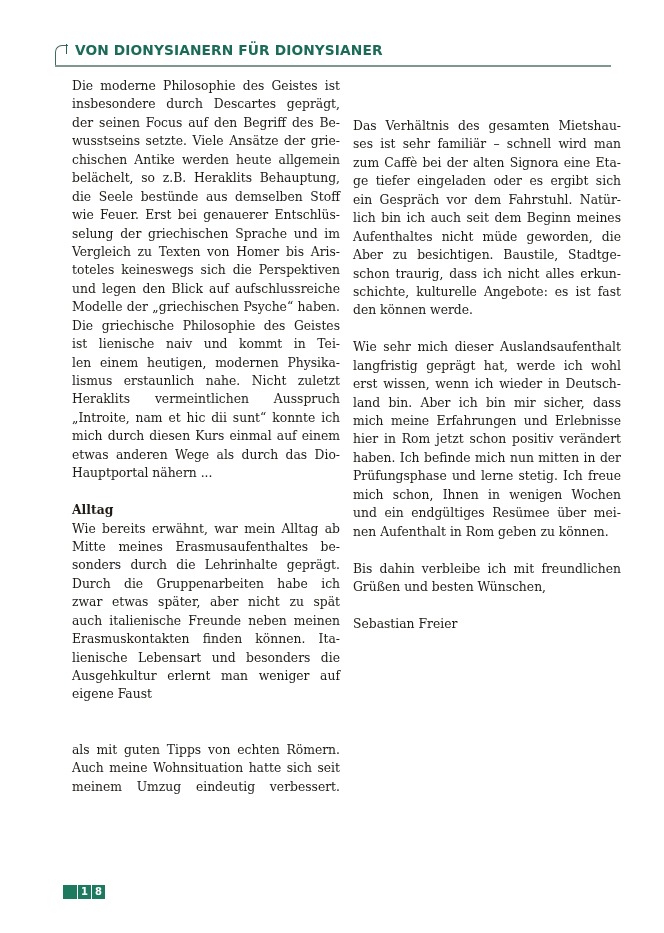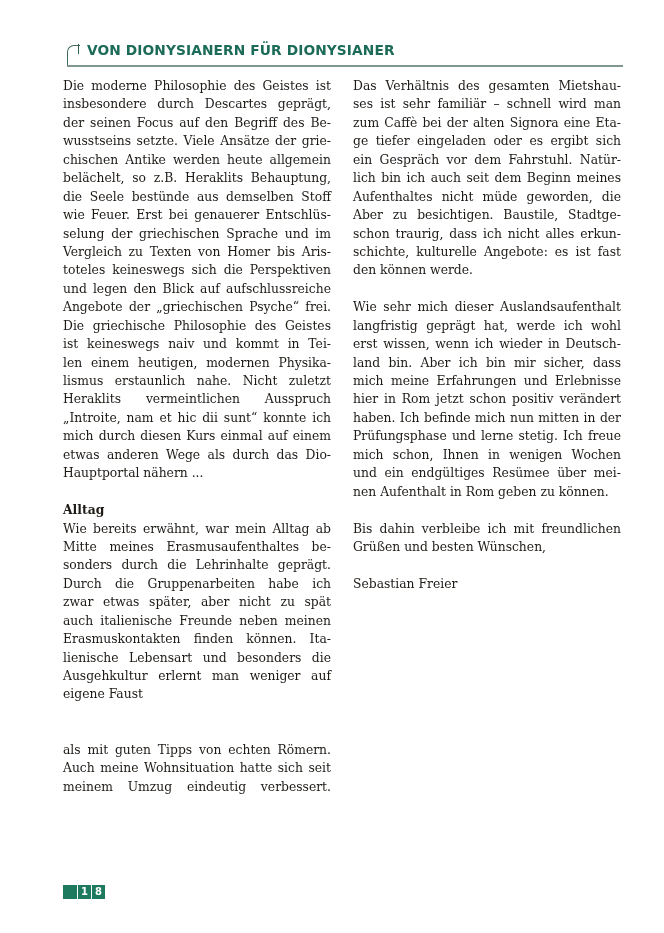--- a/index.html
+++ b/index.html
@@ -1,34 +1,34 @@
 <!DOCTYPE html>
 <html><head>
 <meta charset="utf-8">
 <style>
   html, body { margin: 0; padding: 0; background: #ffffff; }
   body { width: 664px; height: 933px; position: relative; overflow: hidden;
          font-family: "DejaVu Serif", "Liberation Serif", serif; color: #1e1a16; }
 
-  .header { position: absolute; left: 67px; top: 42px; width: 556px; height: 26px; text-align: center; }
+  .header { position: absolute; left: 55px; top: 42px; width: 556px; height: 26px; text-align: center; }
   .header-frame { position: absolute; left: 0; top: 3px; width: 12px; height: 21px;
                   border-top: 1px solid #3f6b5e; border-left: 1px solid #3f6b5e;
                   border-top-left-radius: 7px; }
   .header-tick { position: absolute; left: 11px; top: 2px; width: 0; height: 10px;
                  border-left: 1px solid #2c5f54; }
   .header-title { position: absolute; left: 20px; top: 0px; font-family: "DejaVu Sans", "Liberation Sans", sans-serif;
                   font-size: 14.2px; font-weight: bold; letter-spacing: 0.1px; color: #1b6b58;
                   white-space: nowrap; transform: scaleX(0.97); transform-origin: left center; }
   .header-rule { position: absolute; left: 0; top: 23px; width: 556px; height: 2px;
                  background: #7f9790; }
 
   .col { position: absolute; top: 77px; width: 268px;
          font-size: 12.35px; line-height: 18.45px; }
-  .col-left { left: 63px; }
-  .col-right { left: 353px; }
+  .col-left { left: 72px; }
+  .col-right { left: 353px; margin-top: 40px; }
   .line { display: block; white-space: nowrap; height: 18.45px; }
   .line.j { text-align: justify; text-align-last: justify; }
   .gap { display: block; height: 18.45px; }
   .heading { font-weight: bold; }
 
   .pager { position: absolute; left: 63px; top: 885px; height: 14px; display: flex; gap: 1px; }
   .pager .blk { width: 13px; height: 14px; background: #1e7a5f; color: #ffffff;
                 font-family: "DejaVu Sans", "Liberation Sans", sans-serif; font-weight: bold;
                 font-size: 10px; line-height: 14px; text-align: center; }
   .pager .blk.wide { width: 14px; }
@@ -50,23 +50,23 @@
       <span class="line j" style="">der seinen Focus auf den Begriff des Be-</span>
       <span class="line j" style="">wusstseins setzte. Viele Ansätze der grie-</span>
       <span class="line j" style="">chischen Antike werden heute allgemein</span>
       <span class="line j" style="">belächelt, so z.B. Heraklits Behauptung,</span>
       <span class="line j" style="">die Seele bestünde aus demselben Stoff</span>
       <span class="line j" style="">wie Feuer. Erst bei genauerer Entschlüs-</span>
       <span class="line j" style="">selung der griechischen Sprache und im</span>
       <span class="line j" style="">Vergleich zu Texten von Homer bis Aris-</span>
       <span class="line j" style="">toteles keineswegs sich die Perspektiven</span>
       <span class="line j" style="">und legen den Blick auf aufschlussreiche</span>
-      <span class="line j" style="">Angebote der „griechischen Psyche“ frei.</span>
+      <span class="line j" style="">Modelle der „griechischen Psyche“ haben.</span>
       <span class="line j" style="">Die griechische Philosophie des Geistes</span>
-      <span class="line j" style="">ist keineswegs naiv und kommt in Tei-</span>
+      <span class="line j" style="">ist lienische naiv und kommt in Tei-</span>
       <span class="line j" style="">len einem heutigen, modernen Physika-</span>
       <span class="line j" style="">lismus erstaunlich nahe. Nicht zuletzt</span>
       <span class="line j" style="">Heraklits vermeintlichen Ausspruch</span>
       <span class="line j" style="">„Introite, nam et hic dii sunt“ konnte ich</span>
       <span class="line j" style="">mich durch diesen Kurs einmal auf einem</span>
       <span class="line j" style="">etwas anderen Wege als durch das Dio-</span>
       <span class="line" style="">Hauptportal nähern ...</span>
     </div>
   <span class="gap"></span>
   <span class="line heading" style="">Alltag</span>

